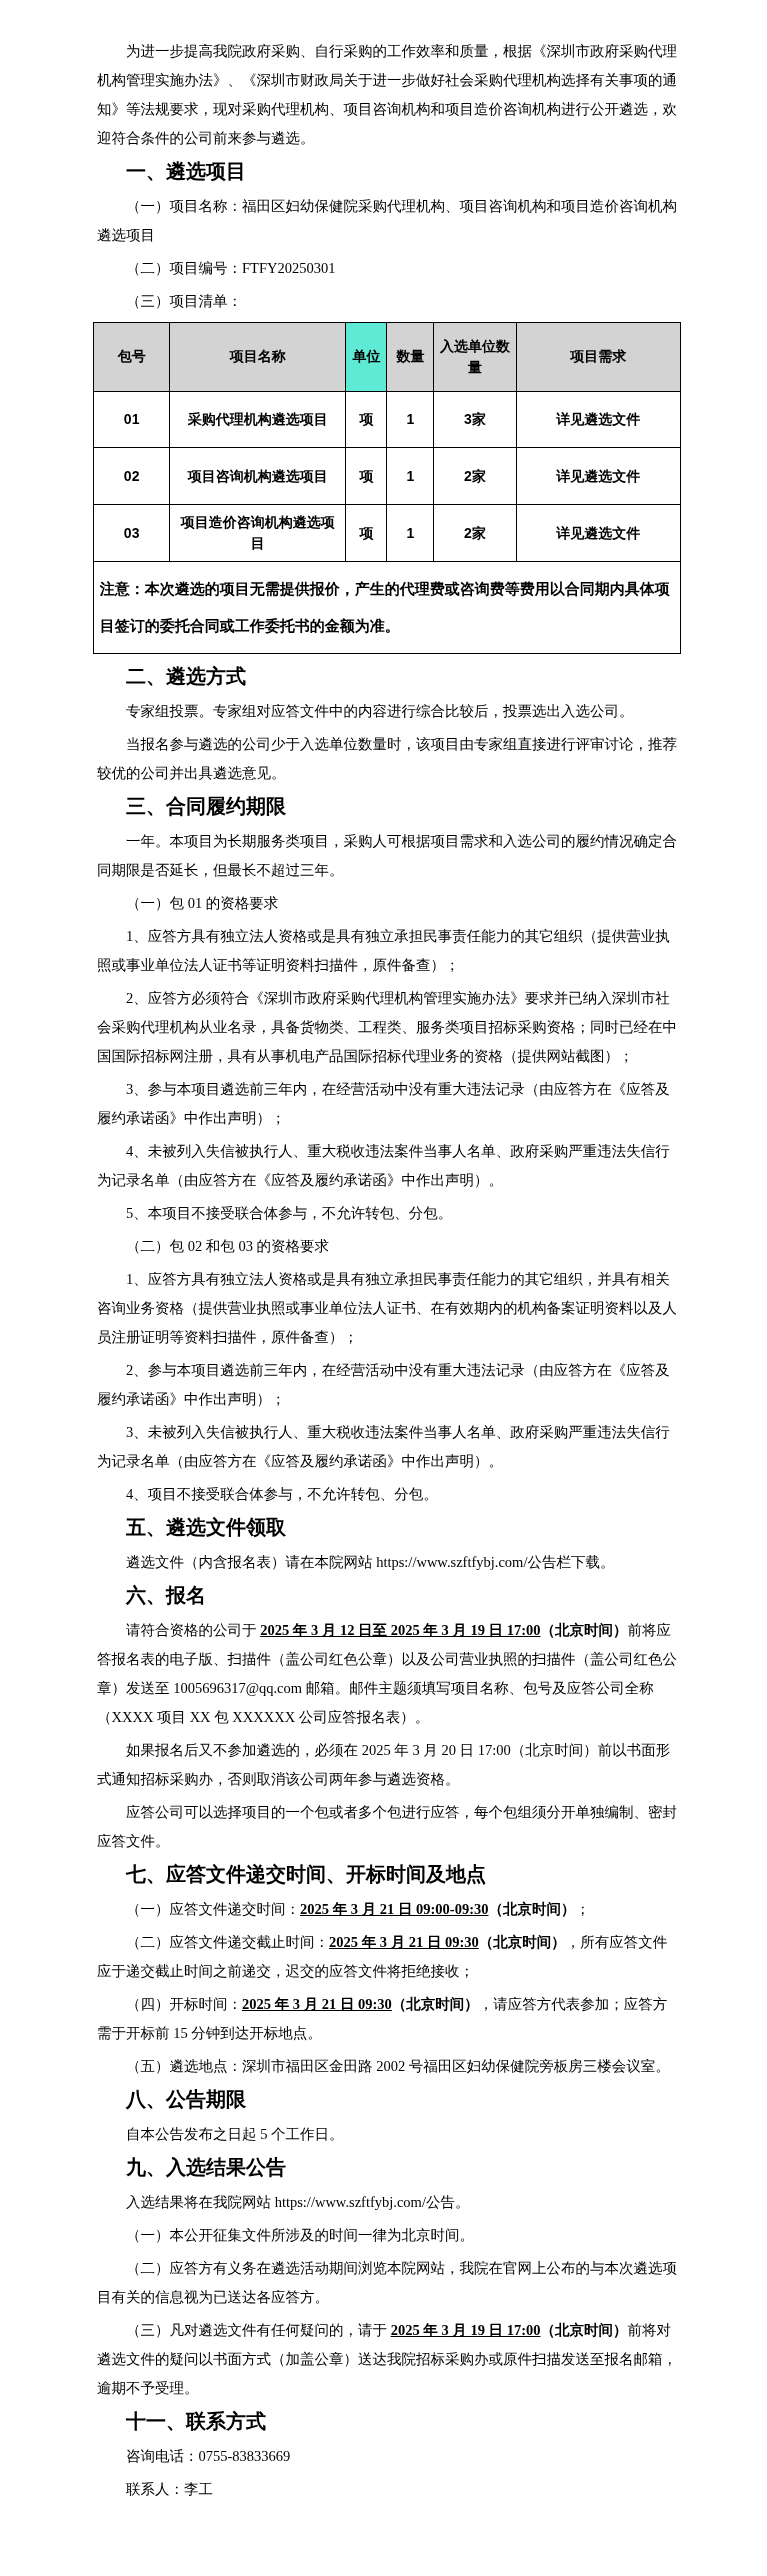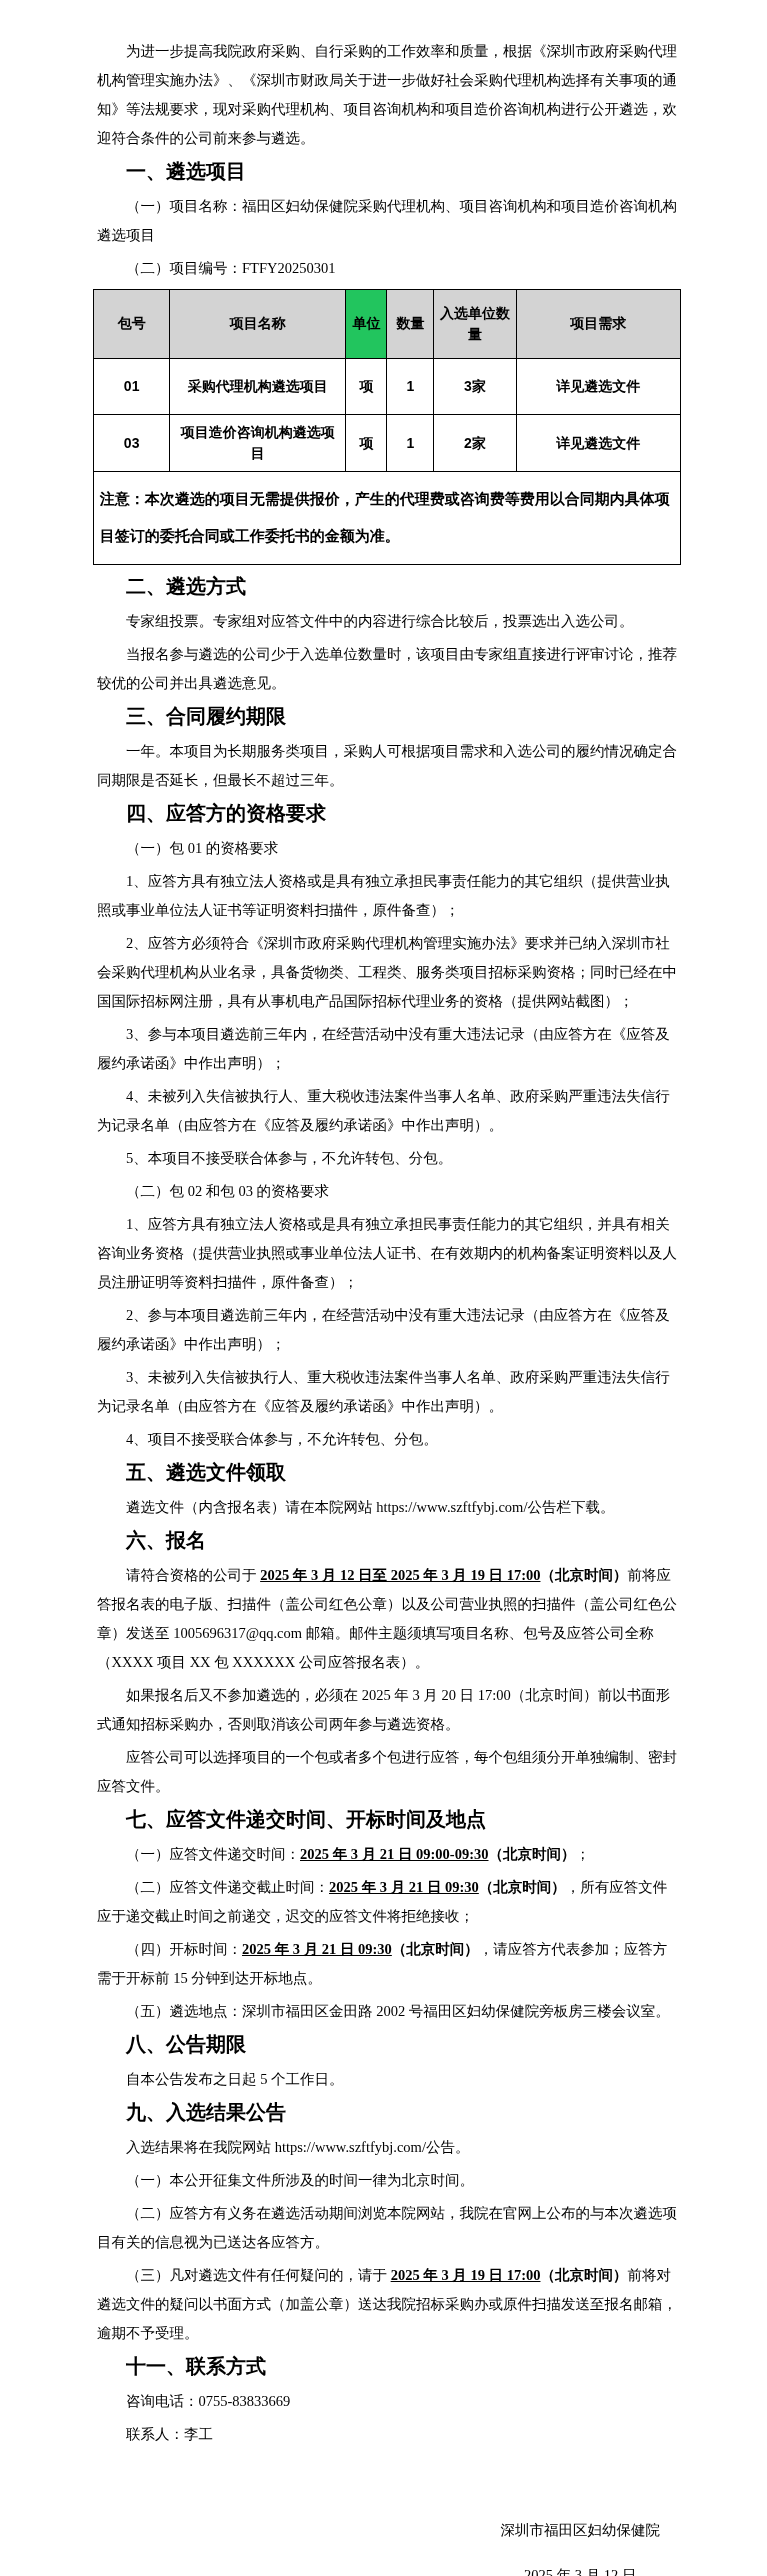--- a/index.html
+++ b/index.html
@@ -76,67 +76,75 @@
   }
 </style>
 </head>
 <body>
 
 <div class="doc">
     <p class="blk p"><span>为进一步提高我院政府采购、自行采购的工作效率和质量，根据《深圳市政府采购代理机构管理实施办法》、《深圳市财政局关于进一步做好社会采购代理机构选择有关事项的通知》等法规要求，现对采购代理机构、项目咨询机构和项目造价咨询机构进行公开遴选，欢迎符合条件的公司前来参与遴选。</span></p>
     <p class="blk heading"><span class="b">一、遴选项目</span></p>
     <p class="blk p"><span>（一）项目名称：福田区妇幼保健院采购代理机构、项目咨询机构和项目造价咨询机构遴选项目</span></p>
     <p class="blk p"><span>（二）项目编号：FTFY20250301</span></p>
+    <p class="blk p"><span>（三）项目清单：</span></p>
     <table class="sel-table">
       <colgroup>
         <col style="width: 13%;">
         <col style="width: 30%;">
         <col style="width: 7%;">
         <col style="width: 8%;">
         <col style="width: 14%;">
         <col style="width: 28%;">
       </colgroup>
       <thead>
         <tr>
           <th style="background: rgb(211, 211, 211);">包号</th>
           <th style="background: rgb(211, 211, 211);">项目名称</th>
-          <th style="background: #22c55e; text-align: center;">单位</th>
+          <th style="background: #5eead4; text-align: center;">单位</th>
           <th style="background: rgb(211, 211, 211);">数量</th>
           <th style="background: rgb(211, 211, 211); margin-top: 13px;">入选单位数量</th>
           <th style="background: rgb(211, 211, 211);">项目需求</th>
         </tr>
       </thead>
       <tbody>
         <tr>
           <td>01</td>
           <td>采购代理机构遴选项目</td>
           <td>项</td>
           <td>1</td>
           <td>3家</td>
+          <td>详见遴选文件</td>
+        </tr>
+        <tr>
+          <td>02</td>
+          <td>项目咨询机构遴选项目</td>
+          <td>项</td>
+          <td>1</td>
+          <td>2家</td>
           <td>详见遴选文件</td>
         </tr>
         <tr>
           <td>03</td>
           <td>项目造价咨询机构遴选项目</td>
           <td>项</td>
           <td>1</td>
           <td>2家</td>
           <td>详见遴选文件</td>
         </tr>
         <tr>
           <td colspan="6" class="note-cell">注意：本次遴选的项目无需提供报价，产生的代理费或咨询费等费用以合同期内具体项目签订的委托合同或工作委托书的金额为准。</td>
         </tr>
       </tbody>
     </table>
     <p class="blk heading"><span class="b">二、遴选方式</span></p>
     <p class="blk p"><span>专家组投票。专家组对应答文件中的内容进行综合比较后，投票选出入选公司。</span></p>
     <p class="blk p"><span>当报名参与遴选的公司少于入选单位数量时，该项目由专家组直接进行评审讨论，推荐较优的公司并出具遴选意见。</span></p>
     <p class="blk heading"><span class="b">三、合同履约期限</span></p>
     <p class="blk p"><span>一年。本项目为长期服务类项目，采购人可根据项目需求和入选公司的履约情况确定合同期限是否延长，但最长不超过三年。</span></p>
-    <p class="blk heading"><span class="b">四、应答方的资格要求</span></p>
     <p class="blk p"><span>（一）包 01 的资格要求</span></p>
     <p class="blk p"><span>1、应答方具有独立法人资格或是具有独立承担民事责任能力的其它组织（提供营业执照或事业单位法人证书等证明资料扫描件，原件备查）；</span></p>
     <p class="blk p"><span>2、应答方必须符合《深圳市政府采购代理机构管理实施办法》要求并已纳入深圳市社会采购代理机构从业名录，具备货物类、工程类、服务类项目招标采购资格；同时已经在中国国际招标网注册，具有从事机电产品国际招标代理业务的资格（提供网站截图）；</span></p>
     <p class="blk p"><span>3、参与本项目遴选前三年内，在经营活动中没有重大违法记录（由应答方在《应答及履约承诺函》中作出声明）；</span></p>
     <p class="blk p"><span>4、未被列入失信被执行人、重大税收违法案件当事人名单、政府采购严重违法失信行为记录名单（由应答方在《应答及履约承诺函》中作出声明）。</span></p>
     <p class="blk p"><span>5、本项目不接受联合体参与，不允许转包、分包。</span></p>
     <p class="blk p"><span>（二）包 02 和包 03 的资格要求</span></p>
     <p class="blk p"><span>1、应答方具有独立法人资格或是具有独立承担民事责任能力的其它组织，并具有相关咨询业务资格（提供营业执照或事业单位法人证书、在有效期内的机构备案证明资料以及人员注册证明等资料扫描件，原件备查）；</span></p>
     <p class="blk p"><span>2、参与本项目遴选前三年内，在经营活动中没有重大违法记录（由应答方在《应答及履约承诺函》中作出声明）；</span></p>
     <p class="blk p"><span>3、未被列入失信被执行人、重大税收违法案件当事人名单、政府采购严重违法失信行为记录名单（由应答方在《应答及履约承诺函》中作出声明）。</span></p>

